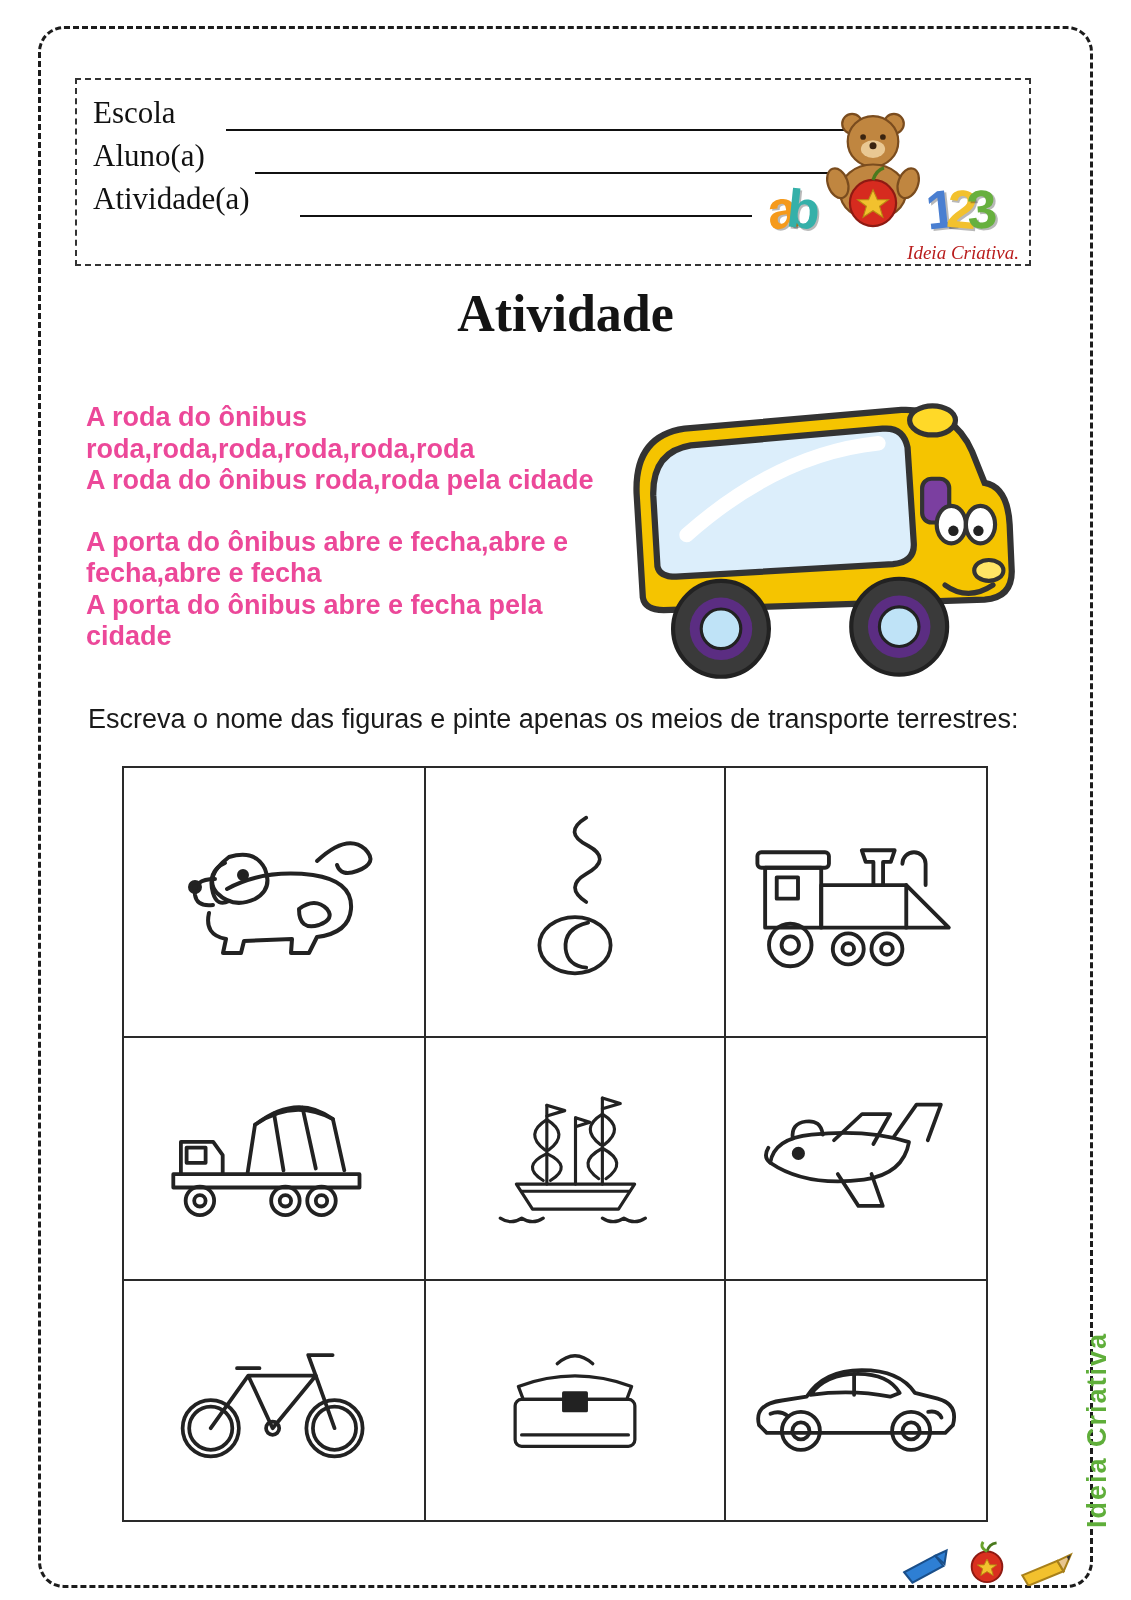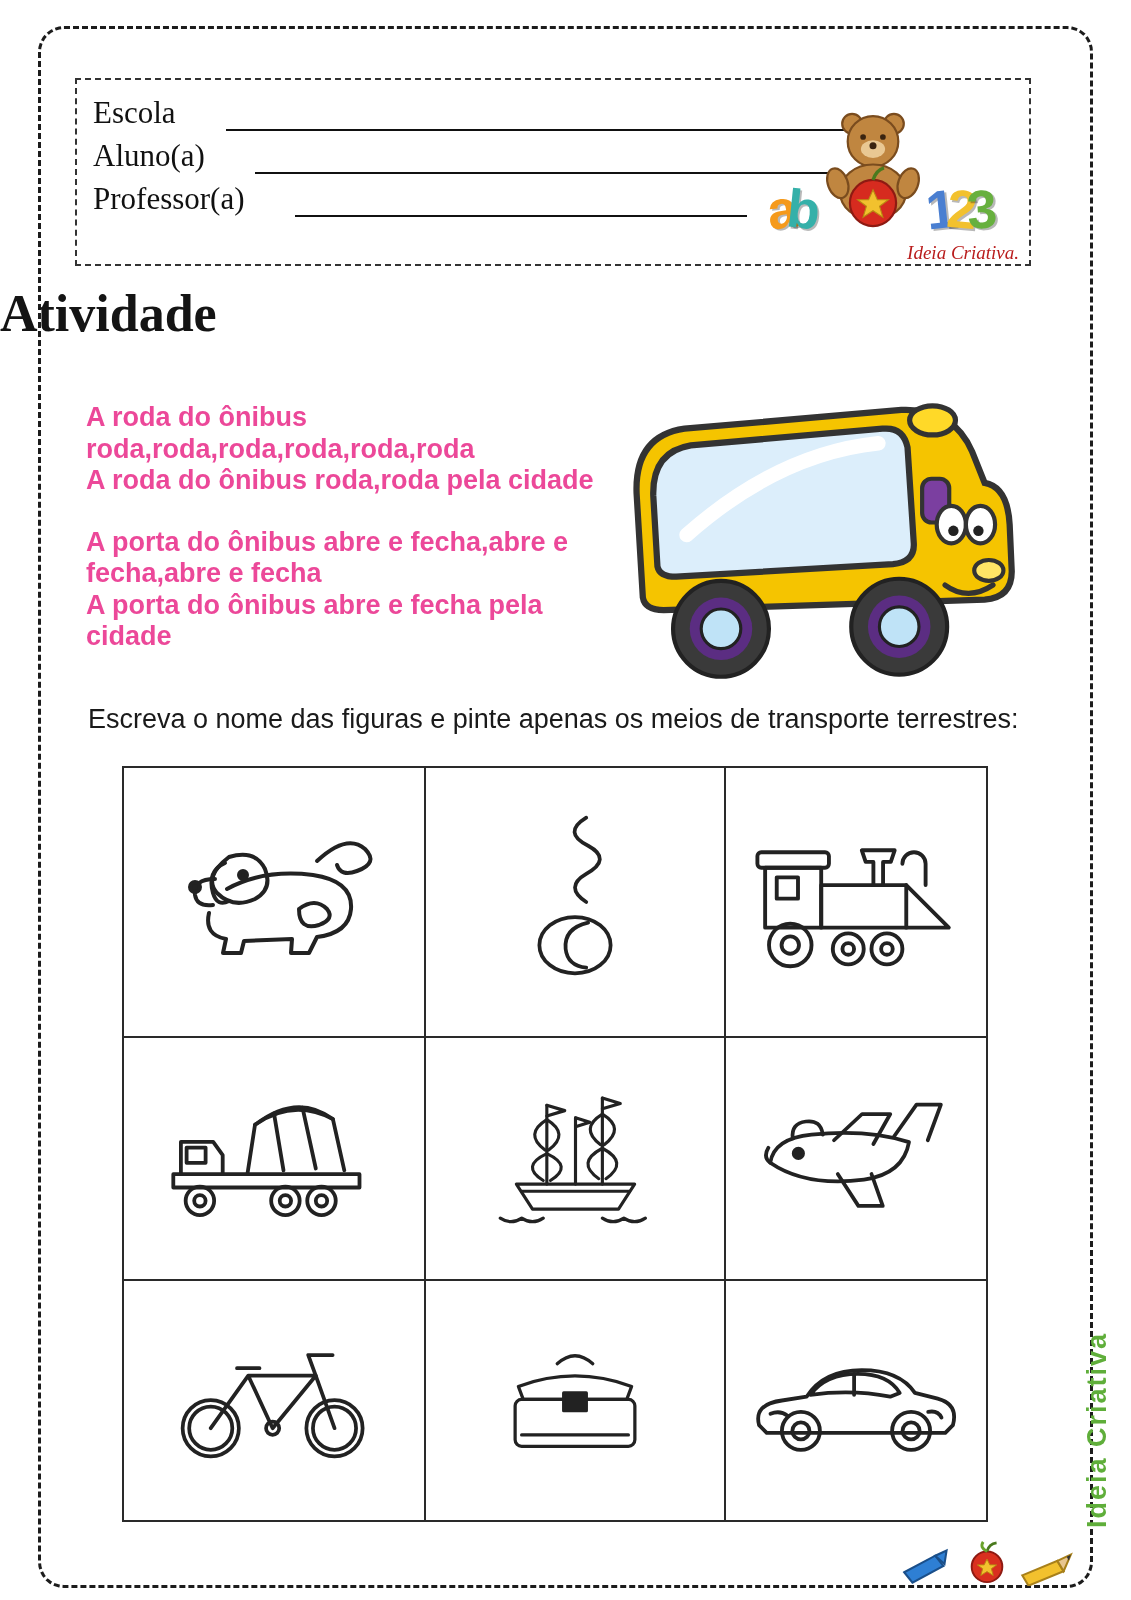--- a/index.html
+++ b/index.html
@@ -68,21 +68,21 @@
   }
   .rot-a { transform: rotate(-8deg); }
   .rot-b { transform: rotate(6deg); }
   .rot-1 { transform: rotate(-6deg); }
   .rot-2 { transform: rotate(5deg); }
   .rot-3 { transform: rotate(-4deg); }
   .bear-svg { position: relative; z-index: 2; margin: 0 -8px; }
   
   .title {
     position: absolute; top: 284px; left: 0;
-    width: 100%; text-align: left; margin: 0;
+    width: 100%; text-align: center; margin: 0;
     font-family: "Liberation Serif", serif;
     font-weight: bold; font-size: 52px; color: #141414;
   }
   
   .lyrics {
     position: absolute; left: 86px; top: 402px; width: 560px;
     font-weight: bold; font-size: 27px; line-height: 1.17; color: #ec4899;
   }
   .stanza + .stanza { margin-top: 30px; }
   .bus {
@@ -130,21 +130,21 @@
   <div class="header-box">
     <div class="field-row">
       <span class="field-label">Escola</span>
       <span class="fill-line w1"></span>
     </div>
     <div class="field-row">
       <span class="field-label">Aluno(a)</span>
       <span class="fill-line w2"></span>
     </div>
     <div class="field-row">
-      <span class="field-label">Professor(a)</span>
+      <span class="field-label">Atividade(a)</span>
       <span class="fill-line w3"></span>
     </div>
     <div class="script-brand">Ideia Criativa.</div>
 
     <div class="decoration">
       <span class="letter rot-a" style="color: rgb(245, 154, 28);">a</span>
       <span class="letter rot-b" style="color: rgb(53, 176, 169);">b</span>
       <svg class="bear-svg" width="132" height="128" viewBox="0 0 120 116">
         <circle cx="41" cy="16" r="9" fill="#c08640" stroke="#7a4c1e" stroke-width="2"></circle>
         <circle cx="79" cy="16" r="9" fill="#c08640" stroke="#7a4c1e" stroke-width="2"></circle>

